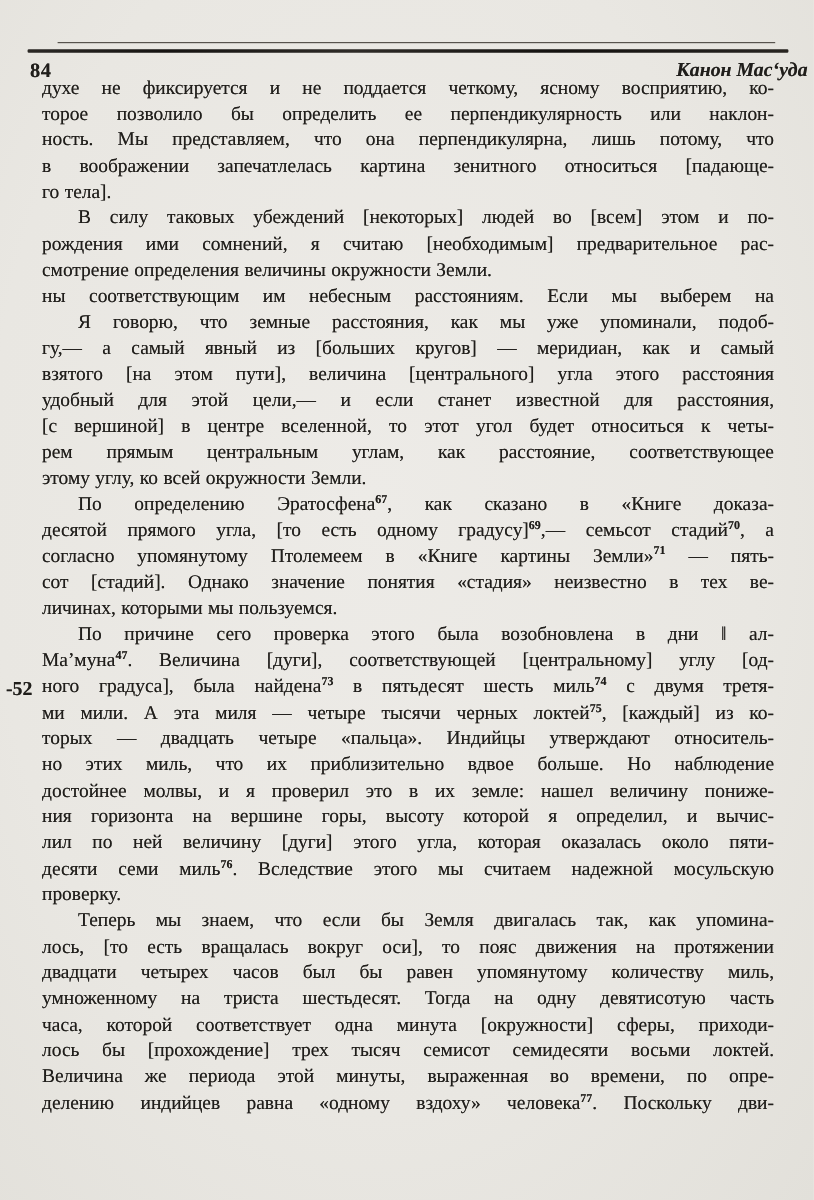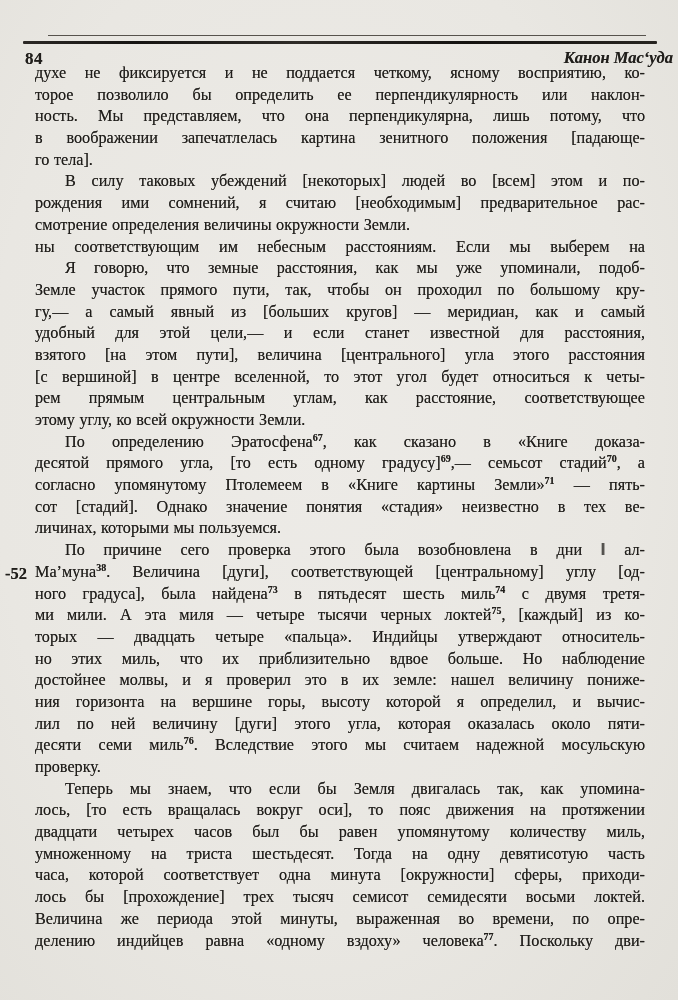--- a/index.html
+++ b/index.html
@@ -76,49 +76,48 @@
   <div class="rule-thin"></div>
   <div class="rule-thick"></div>
 
   <div class="margin-note scan-ink">-52</div>
 
   <div class="body-text scan-ink">
       <div>
         <div class="line">духе не фиксируется и не поддается четкому, ясному восприятию, ко-</div>
         <div class="line">торое позволило бы определить ее перпендикулярность или наклон-</div>
         <div class="line">ность. Мы представляем, что она перпендикулярна, лишь потому, что</div>
-        <div class="line">в воображении запечатлелась картина зенитного положения [падающе-</div>
+        <div class="line">в воображении запечатлелась картина зенитного относиться [падающе-</div>
         <div class="line endline">го тела].</div>
       </div>
       <div>
         <div class="line indent">В силу таковых убеждений [некоторых] людей во [всем] этом и по-</div>
         <div class="line">рождения ими сомнений, я считаю [необходимым] предварительное рас-</div>
         <div class="line endline">смотрение определения величины окружности Земли.</div>
       </div>
       <div>
         <div class="line">ны соответствующим им небесным расстояниям. Если мы выберем на</div>
         <div class="line indent">Я говорю, что земные расстояния, как мы уже упоминали, подоб-</div>
-        <div class="line">Земле участок прямого пути, так, чтобы он проходил по большому кру-</div>
         <div class="line">гу,— а самый явный из [больших кругов] — меридиан, как и самый</div>
+        <div class="line">взятого [на этом пути], величина [центрального] угла этого расстояния</div>
         <div class="line">удобный для этой цели,— и если станет известной для расстояния,</div>
-        <div class="line">взятого [на этом пути], величина [центрального] угла этого расстояния</div>
         <div class="line">[с вершиной] в центре вселенной, то этот угол будет относиться к четы-</div>
         <div class="line">рем прямым центральным углам,  как  расстояние,  соответствующее</div>
         <div class="line endline">этому углу, ко всей окружности Земли.</div>
       </div>
       <div>
         <div class="line indent">По определению  Эратосфена<sup>67</sup>,  как сказано  в «Книге  доказа-</div>
         <div class="line">десятой прямого угла, [то есть одному градусу]<sup>69</sup>,— семьсот стадий<sup>70</sup>, а</div>
         <div class="line">согласно упомянутому Птолемеем в «Книге картины Земли»<sup>71</sup> — пять-</div>
         <div class="line">сот [стадий]. Однако значение понятия «стадия» неизвестно в тех ве-</div>
         <div class="line endline">личинах, которыми мы пользуемся.</div>
       </div>
       <div>
         <div class="line indent">По причине сего проверка этого была возобновлена  в дни ‖ ал-</div>
-        <div class="line">Ма’муна<sup>38</sup>. Величина [дуги], соответствующей [центральному] углу [од-</div>
+        <div class="line">Ма’муна<sup>47</sup>. Величина [дуги], соответствующей [центральному] углу [од-</div>
         <div class="line">ного градуса], была найдена<sup>73</sup> в пятьдесят шесть миль<sup>74</sup> с двумя третя-</div>
         <div class="line">ми мили. А эта миля — четыре тысячи черных локтей<sup>75</sup>, [каждый] из ко-</div>
         <div class="line">торых — двадцать четыре «пальца». Индийцы утверждают относитель-</div>
         <div class="line">но этих миль, что их приблизительно вдвое больше. Но наблюдение</div>
         <div class="line">достойнее молвы, и я проверил это в их земле: нашел величину пониже-</div>
         <div class="line">ния горизонта на вершине горы, высоту которой я определил, и вычис-</div>
         <div class="line">лил по ней величину [дуги] этого угла, которая оказалась около пяти-</div>
         <div class="line">десяти семи миль<sup>76</sup>. Вследствие этого мы считаем надежной мосульскую</div>
         <div class="line endline">проверку.</div>
       </div>

